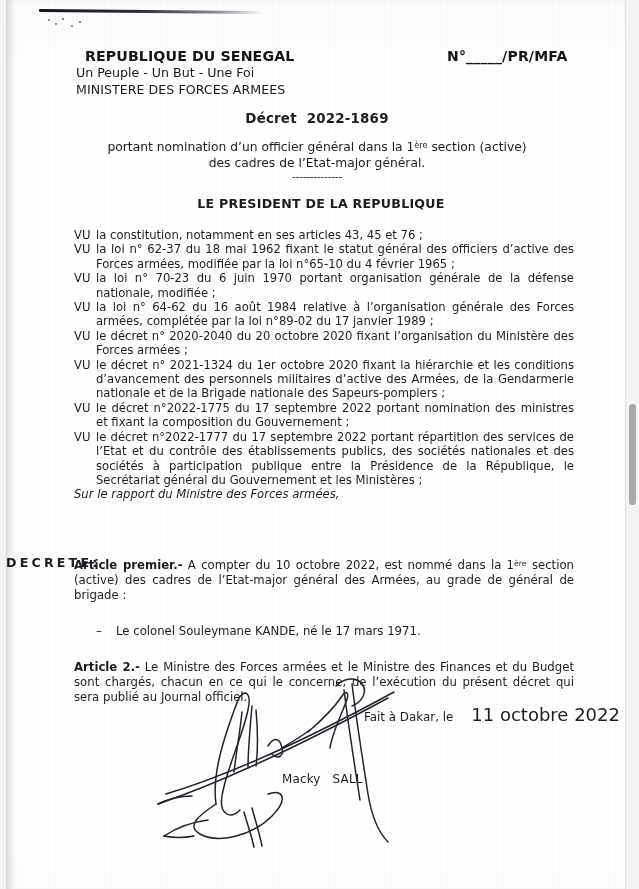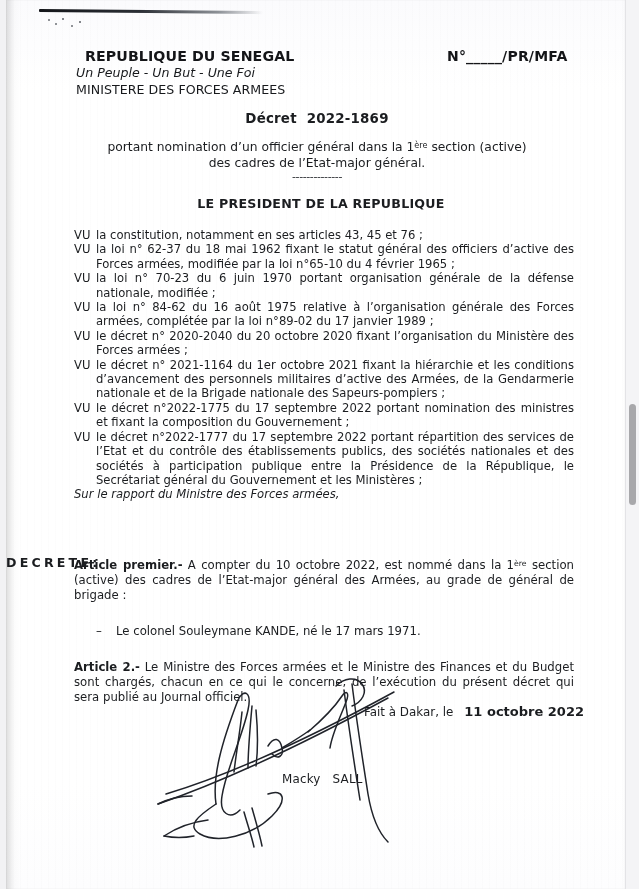--- a/index.html
+++ b/index.html
@@ -103,21 +103,20 @@
   
   #hdr-rep {
     left: 79px; top: 48px;
     font-weight: bold;
     font-size: 14.2px;
     letter-spacing: .1px;
     color: #141518;
   }
   #hdr-motto {
     left: 70px; top: 65px;
-    font-style: italic;
     font-size: 12.6px;
     color: #17191c;
   }
   #hdr-min {
     left: 70px; top: 82px;
     font-size: 12.6px;
     letter-spacing: .05px;
     color: #17191c;
   }
   #hdr-numero {
@@ -217,23 +216,23 @@
     line-height: 15px;
     text-align: justify;
   }
   #article-2 b { font-weight: bold; }
 
   #fait-a {
     left: 358px; top: 704px;
     font-size: 11.9px;
   }
   #fait-a .date {
-    font-weight: bold;
-    margin-left: 11px;
-    font-size: 13px;
+    font-weight: normal;
+    margin-left: 18px;
+    font-size: 18px;
   }
 
   #signer-name {
     left: 276px; top: 772px;
     font-size: 11.9px;
     letter-spacing: .2px;
   }
   #signer-name .gap { display: inline-block; width: 12px; }
 
   
@@ -307,23 +306,23 @@
       </div>
 
       <div class="blk" id="decret-dashes">--------------</div>
 
       <div class="blk" id="president-line">LE PRESIDENT DE LA REPUBLIQUE</div>
 
       <div class="blk" id="vu-list">
           <div class="vu"><span class="lead">VU</span><span>la constitution, notamment en ses articles 43, 45 et 76 ;</span></div>
           <div class="vu"><span class="lead">VU</span><span>la loi n° 62-37 du 18 mai 1962 fixant le statut général des officiers d’active des Forces armées, modifiée par la loi n°65-10 du 4 février 1965 ;</span></div>
           <div class="vu"><span class="lead">VU</span><span>la loi n° 70-23 du 6 juin 1970 portant organisation générale de la défense nationale, modifiée ;</span></div>
-          <div class="vu"><span class="lead">VU</span><span>la loi n° 84-62 du 16 août 1975 relative à l’organisation générale des Forces armées, complétée par la loi n°89-02 du 17 janvier 1989 ;</span></div>
+          <div class="vu"><span class="lead">VU</span><span>la loi n° 64-62 du 16 août 1984 relative à l’organisation générale des Forces armées, complétée par la loi n°89-02 du 17 janvier 1989 ;</span></div>
           <div class="vu"><span class="lead">VU</span><span>le décret n° 2020-2040 du 20 octobre 2020 fixant l’organisation du Ministère des Forces armées ;</span></div>
-          <div class="vu"><span class="lead">VU</span><span>le décret n° 2021-1164 du 1er octobre 2021 fixant la hiérarchie et les conditions d’avancement des personnels militaires d’active des Armées, de la Gendarmerie nationale et de la Brigade nationale des Sapeurs-pompiers ;</span></div>
+          <div class="vu"><span class="lead">VU</span><span>le décret n° 2021-1324 du 1er octobre 2020 fixant la hiérarchie et les conditions d’avancement des personnels militaires d’active des Armées, de la Gendarmerie nationale et de la Brigade nationale des Sapeurs-pompiers ;</span></div>
           <div class="vu"><span class="lead">VU</span><span>le décret n°2022-1775 du 17 septembre 2022 portant nomination des ministres et fixant la composition du Gouvernement ;</span></div>
           <div class="vu"><span class="lead">VU</span><span>le décret n°2022-1777 du 17 septembre 2022 portant répartition des services de l’Etat et du contrôle des établissements publics, des sociétés nationales et des sociétés à participation publique entre la Présidence de la République, le Secrétariat général du Gouvernement et les Ministères ;</span></div>
           <div class="vu rapport">Sur le rapport du Ministre des Forces armées,</div>
         </div>
 
       <div class="blk" id="decrete">DECRETE:</div>
 
       <div class="blk" id="article-1">
         <b>Article premier.-</b><span> A compter du 10 octobre 2022, est nommé dans la 1<sup style="font-size:.66em; vertical-align:.42em;">ère</sup> section (active) des cadres de l’Etat-major général des Armées, au grade de général de brigade :</span>
       </div>

